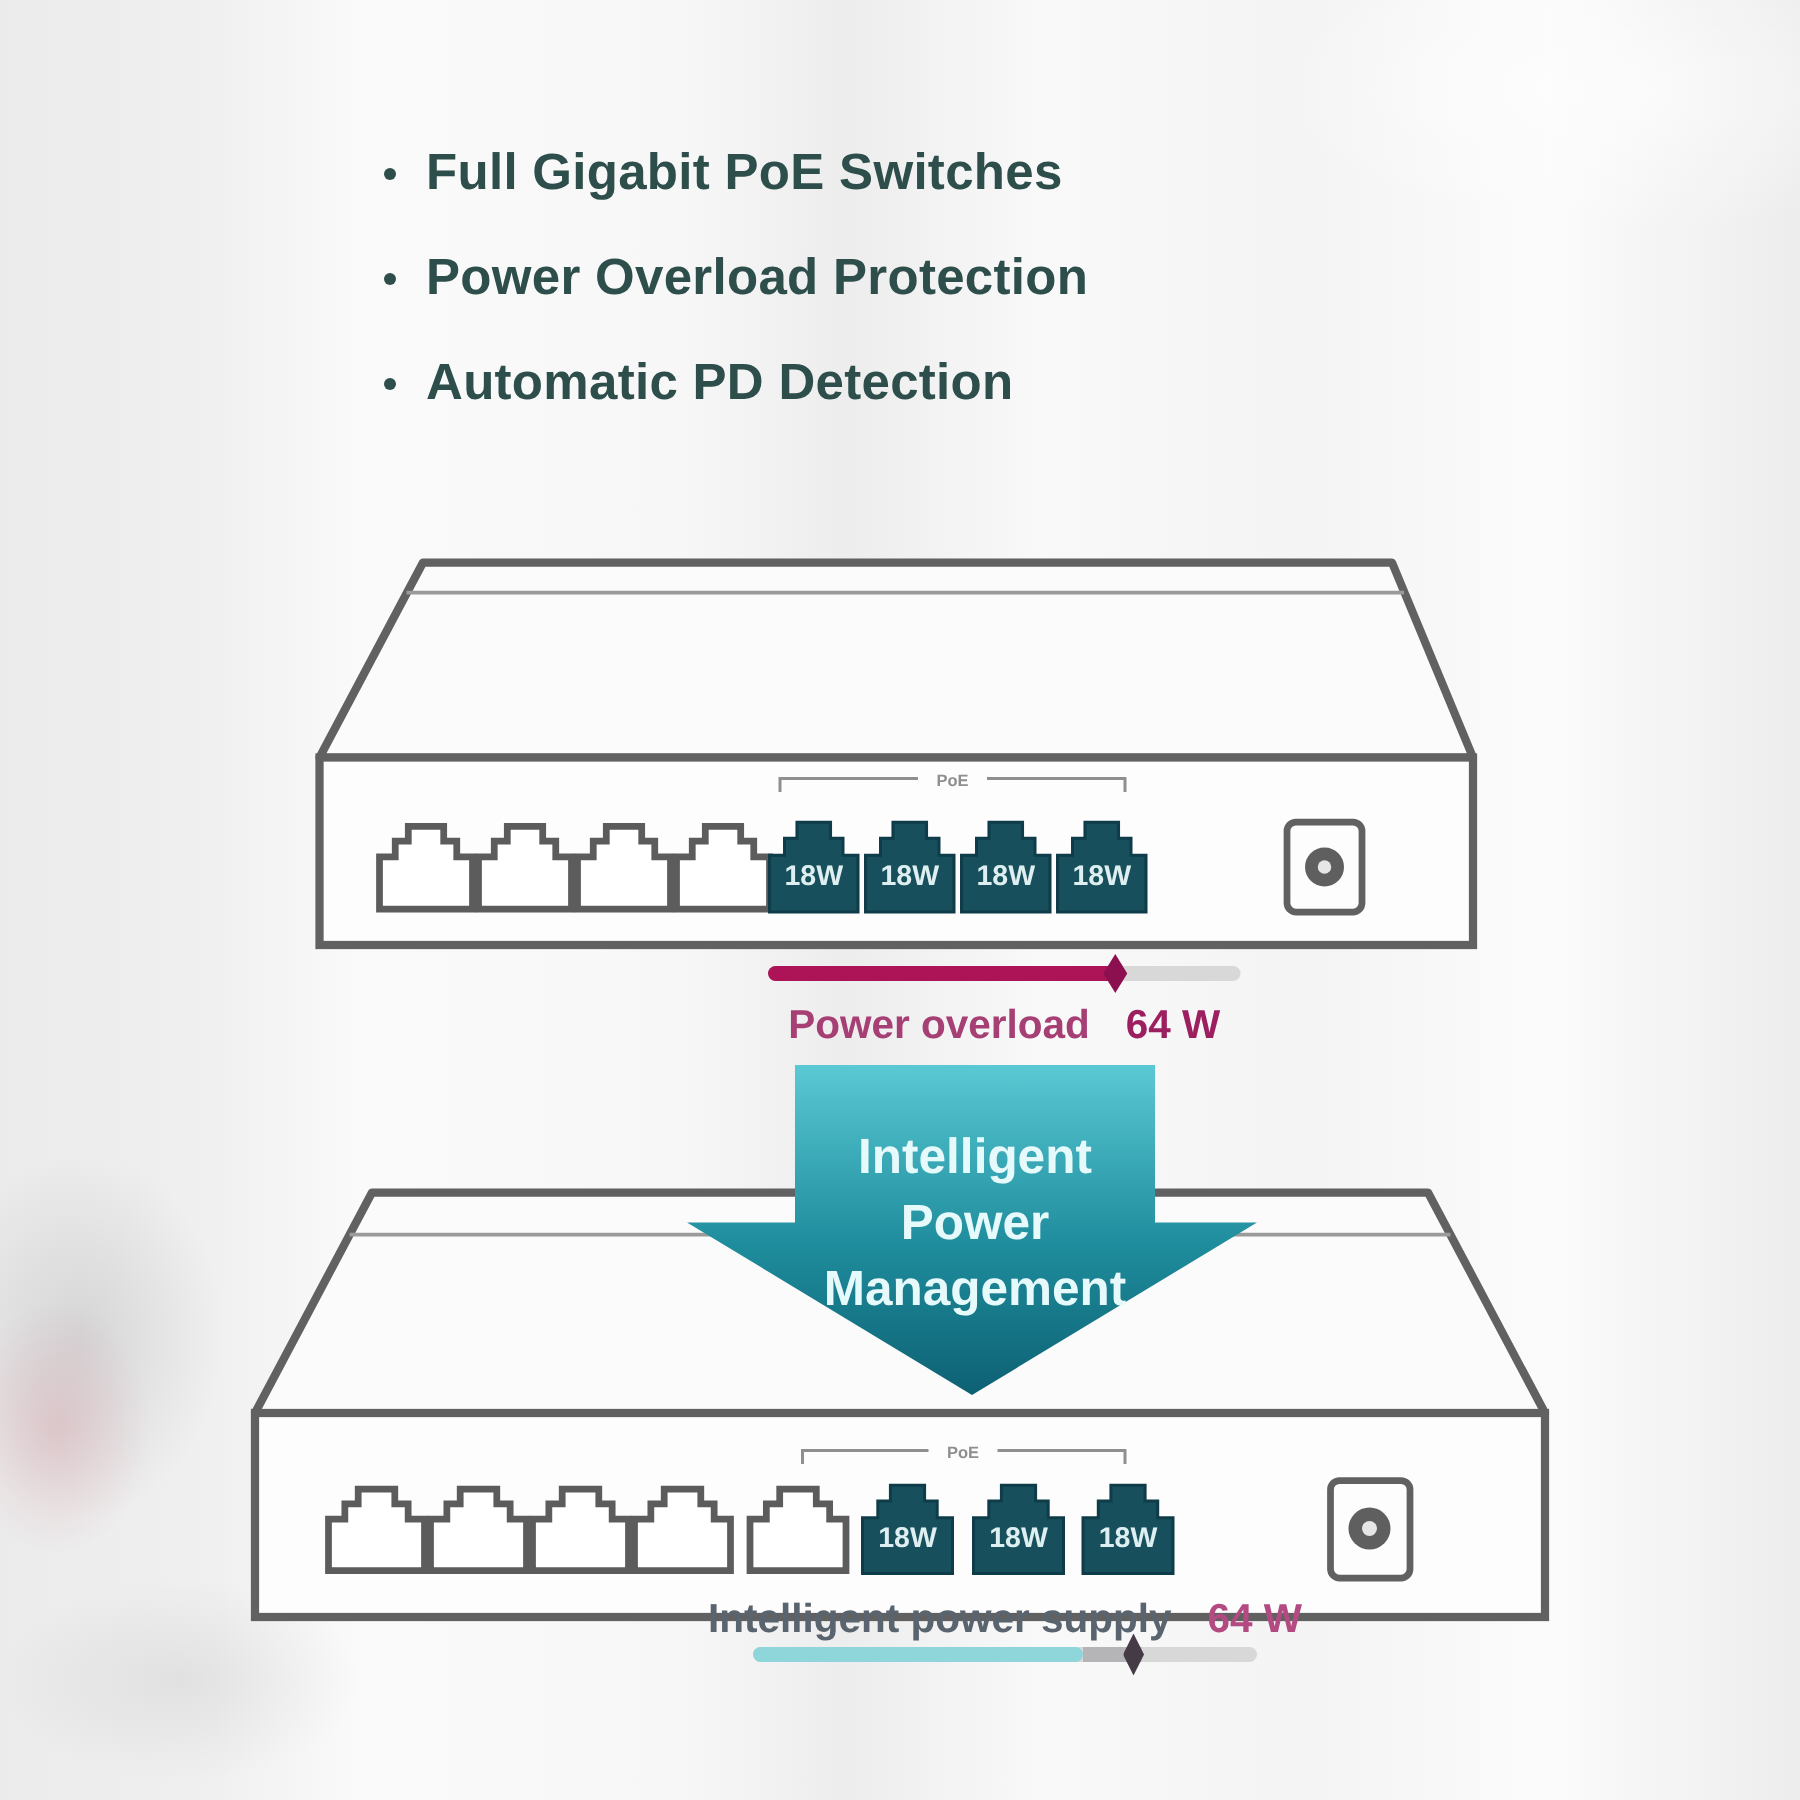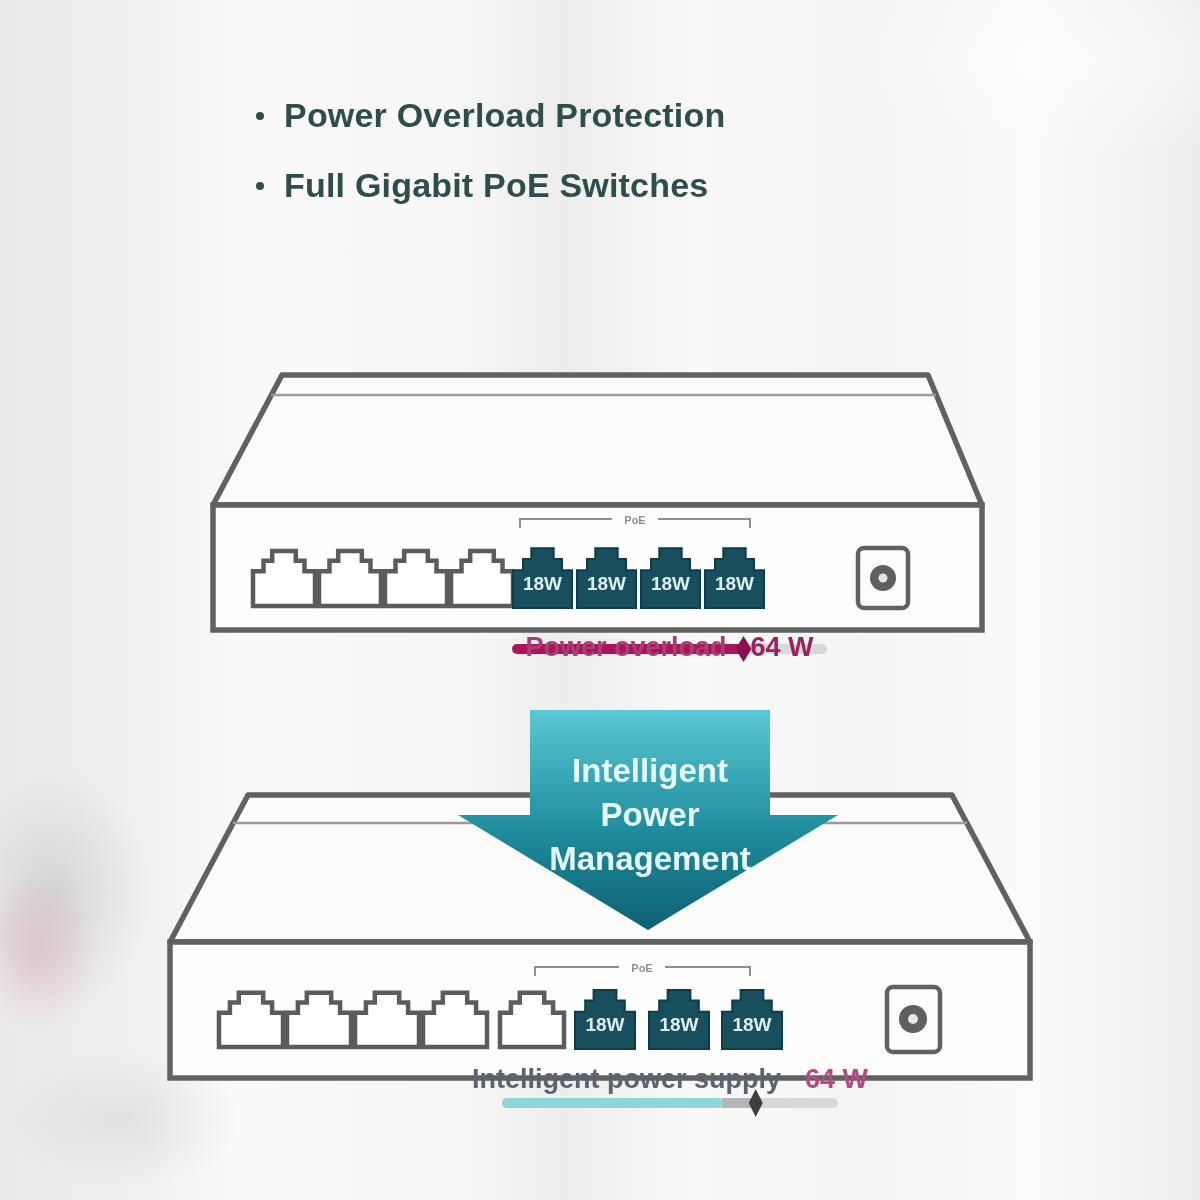--- a/index.html
+++ b/index.html
@@ -38,39 +38,43 @@
   .bar .fill-magenta{left:0;border-radius:5px;background:#ad1457;}
   .bar .fill-teal{left:0;border-radius:5px;background:#8fd6da;}
   .bar .fill-gray{background:#b5b4b7;}
   .bar .marker{position:absolute;top:50%;transform:translate(-50%,-50%);
     clip-path:polygon(50% 0,100% 50%,50% 100%,0 50%);}
   .marker.m-magenta{width:16px;height:26px;background:#8c0f50;}
   .marker.m-dark{width:14px;height:28px;background:#453b47;}
 
   .bar-label{position:absolute;display:flex;justify-content:center;align-items:baseline;gap:24px;
     font-weight:bold;font-size:27px;white-space:nowrap;}
-  #overloadLabel{left:452px;top:632px;width:435px;color:#a63f74;}
+  #overloadLabel{left:452px;top:668px;width:435px;color:#a63f74;}
   #overloadLabel .val{color:#9c2060;}
   #supplyLabel{left:422px;top:1064px;width:496px;color:#5a646e;}
   #supplyLabel .val{color:#b34a82;}
 </style>
 </head>
 <body>
 
 <div class="stage">
   <div class="bg"></div>
 
   <ul class="features">
     <li>
       <span class="dot"></span>
+      <span>Full Gigabit PoE Switches</span>
+    </li>
+    <li>
+      <span class="dot"></span>
       <span>Power Overload Protection</span>
     </li>
     <li>
       <span class="dot"></span>
-      <span>Full Gigabit PoE Switches</span>
+      <span>Automatic PD Detection</span>
     </li>
   </ul>
 
   <svg id="topSwitchSvg" class="switch-svg" width="790" height="272" viewBox="0 0 790 272">
     <path d="M77,7 L723,7 L777,137 L8,137 Z" fill="#fbfbfb" stroke="#616161" stroke-width="5.5" stroke-linejoin="round"></path>
     <line x1="66" y1="27" x2="731" y2="27" stroke="#9a9a9a" stroke-width="2.5"></line>
     <rect x="8" y="137" width="769" height="125" fill="#fdfdfd" stroke="#616161" stroke-width="5.5"></rect>
     <path d="M315,160 L315,151 L407,151 M453,151 L545,151 L545,160" fill="none" stroke="#8f8f8f" stroke-width="2"></path>
     <text x="430" y="156" text-anchor="middle" font-size="11" font-weight="bold" fill="#8f8f8f">PoE</text>
     <g id="topPorts">

